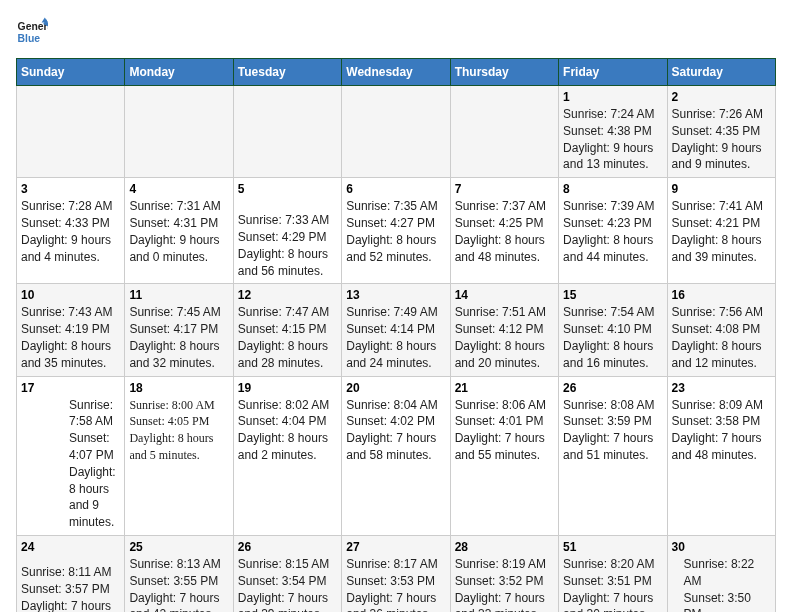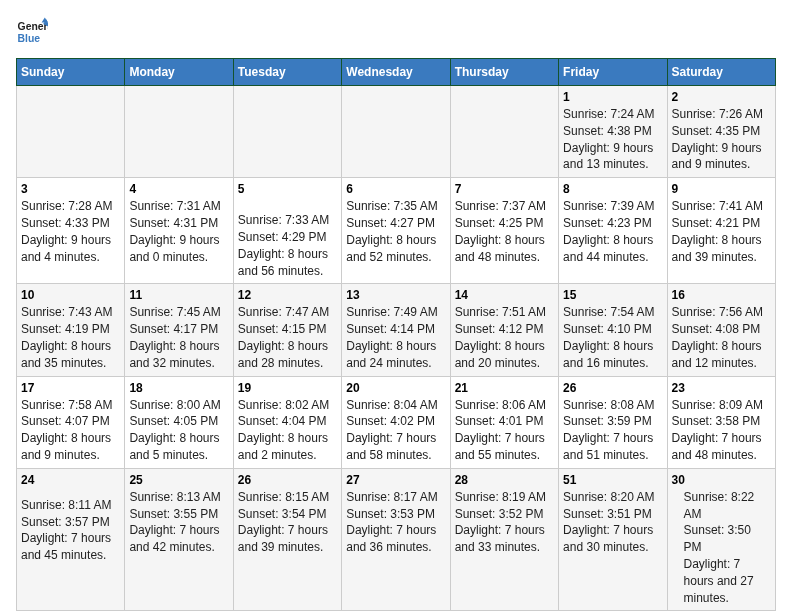--- a/index.html
+++ b/index.html
@@ -217,27 +217,27 @@
         <td>
           <span class="day-num">16</span>
           <div class="day-info" style="white-space: pre-line;">Sunrise: 7:56 AM
 Sunset: 4:08 PM
 Daylight: 8 hours and 12 minutes.</div>
         </td>
       </tr>
       <tr>
         <td>
           <span class="day-num">17</span>
-          <div class="day-info" style="white-space: pre-line;">Sunrise: 7:58 AM
+          <div class="day-info" style="white-space: pre-line; margin-left: 48px;">Sunrise: 7:58 AM
 Sunset: 4:07 PM
 Daylight: 8 hours and 9 minutes.</div>
         </td>
         <td>
           <span class="day-num">18</span>
-          <div class="day-info" style="white-space: pre-line;">Sunrise: 8:00 AM
+          <div class="day-info" style="white-space: pre-line; font-family: Liberation Serif, serif;">Sunrise: 8:00 AM
 Sunset: 4:05 PM
 Daylight: 8 hours and 5 minutes.</div>
         </td>
         <td>
           <span class="day-num">19</span>
           <div class="day-info" style="white-space: pre-line;">Sunrise: 8:02 AM
 Sunset: 4:04 PM
 Daylight: 8 hours and 2 minutes.</div>
         </td>
         <td>

